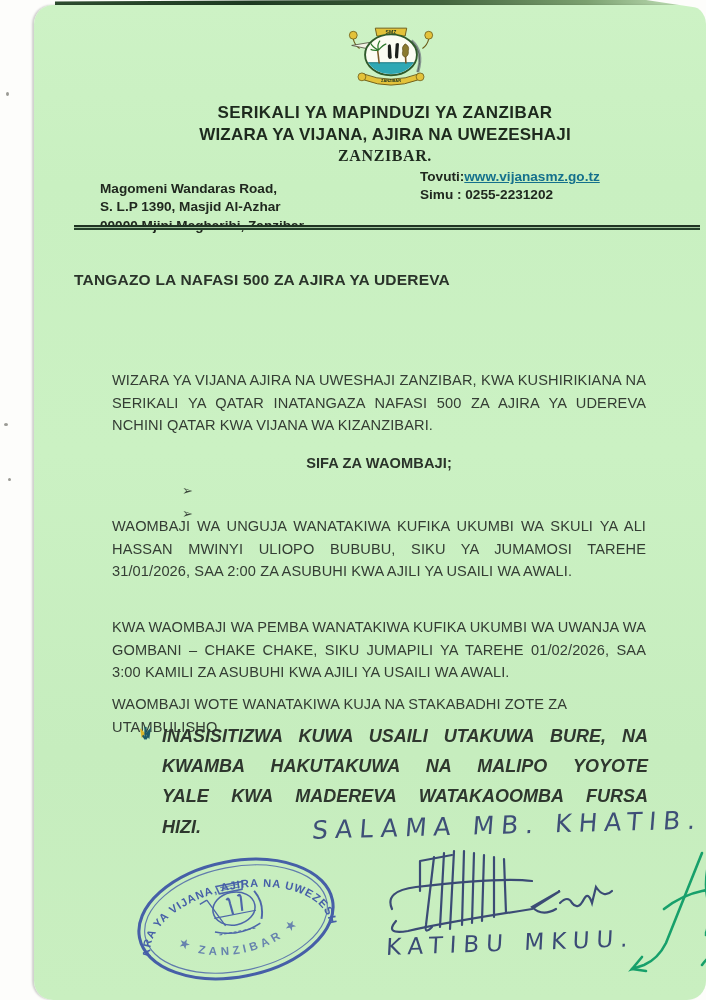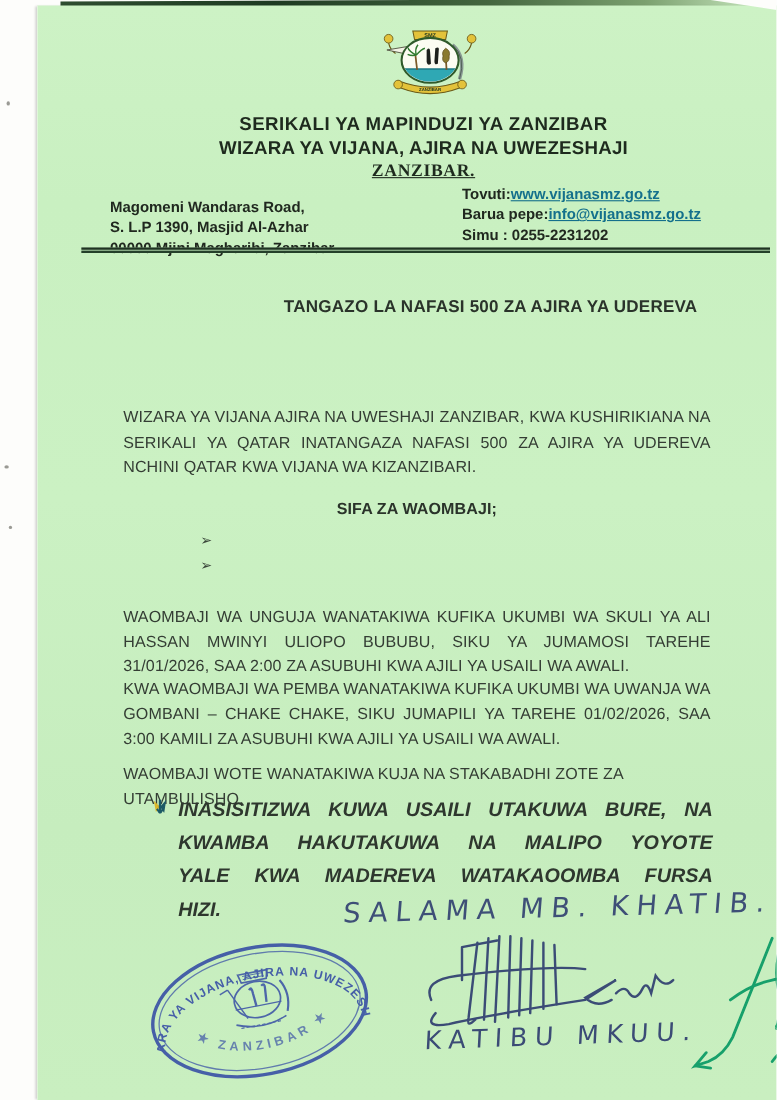--- a/index.html
+++ b/index.html
@@ -8,52 +8,52 @@
 
   .scan { position:absolute; inset:0; background:#fdfdfb; }
   .scan-speck { position:absolute; background:#9a9a94; border-radius:50%; }
 
   .top-edge { position:absolute; left:55px; top:0; width:648px; height:7px;
     background:linear-gradient(90deg, #2e4d30 0%, #1e3a22 30%, #44663f 60%, #7ba06f 82%, #cfeec6 100%);
     transform:rotate(-0.25deg); border-radius:0 0 3px 2px; }
 
   .paper { position:absolute; left:34px; top:5px; width:672px; height:995px;
     background:linear-gradient(180deg, #cdf2c5 0%, #c9f0c1 18%, #cbf1c3 45%, #c6edbe 75%, #c9efc0 100%);
-    box-shadow:-2px 0 2px rgba(0,0,0,0.18); }
+    box-shadow:-2px 0 2px rgba(0,0,0,0.18);border-radius:19px; }
   .corner-tr { position:absolute; right:0; top:0; width:0; height:0;
     border-top:9px solid #fdfdfb; border-left:60px solid transparent; }
 
   
   .emblem { position:absolute; left:301px; top:20px; width:112px; height:66px; }
   .hdr { position:absolute; left:60px; width:582px; text-align:center; color:#1e2a1e; }
   .hdr1 { top:98px;  font-size:17px; font-weight:700; letter-spacing:0.4px; }
   .hdr2 { top:120px; font-size:17px; font-weight:700; letter-spacing:0.2px; }
-  .hdr3 { top:142px; font-family:"Liberation Serif", serif; font-size:16px; font-weight:700; letter-spacing:0.6px;text-decoration:underline; }
+  .hdr3 { top:142px; font-family:"Liberation Serif", serif; font-size:16px; font-weight:700; letter-spacing:0.6px; }
 
   .addr { position:absolute; left:66px; top:163px; width:260px; font-size:13.6px; font-weight:700; color:#20281f; line-height:1.35;margin-top:12px; }
   .contact { position:absolute; left:386px; top:163px; width:270px; font-size:13.6px; font-weight:700; color:#20281f; line-height:1.35; }
   .contact a { color:#14708c; text-decoration:underline; font-weight:700; }
 
   .rule { position:absolute; left:40px; top:220px; width:626px; height:5px;
     border-top:2px solid #1f3322; border-bottom:2px solid #24402a; background:#9fc49b; }
 
   
-  .title { position:absolute; left:40px; width:560px; text-align:right; font-size:15.5px; font-weight:700; color:#2a332a; letter-spacing:0.2px; }
+  .title { position:absolute; left:40px; width:560px; text-align:left; font-size:15.5px; font-weight:700; color:#2a332a; letter-spacing:0.2px; }
   .title1 { top:266px; }
   .title2 { top:306px; }
 
   
   .para { position:absolute; left:78px; width:534px; font-size:14.6px; color:#343d34;
     line-height:1.55; text-align:justify; letter-spacing:0.1px; }
   .p1 { top:364px; }
   .sifa { top:447px; font-weight:700; text-align:center; color:#2a332a; }
   .bullets { position:absolute; left:148px; top:474px; width:420px; font-size:14.6px; color:#343d34; line-height:1.78; }
   .bullets .li { display:flex; gap:10px; align-items:baseline; }
   .bullets .marker { color:#3a463a; font-size:13px; }
-  .p2 { top:545px; }
+  .p2 { top:510px; }
   .p3 { top:611px; }
   .p4 { top:688px; text-align:left; }
 
   .emph-wrap { position:absolute; left:104px; top:716px; width:510px; }
   .emph-icon { position:absolute; left:0; top:5px; width:15px; height:15px; }
   .emph { margin-left:24px; font-size:18px; font-weight:700; font-style:italic; color:#2e372e;
     line-height:1.68; text-align:justify; word-spacing:0.45em; }
 
   
   .hand { color:#2c3a6e; font-family:"DejaVu Sans", sans-serif; }
@@ -126,21 +126,20 @@
   <div class="hdr hdr3">ZANZIBAR.</div>
 
   <div class="addr">
     <div>Magomeni Wandaras Road,</div>
     <div>S. L.P  1390, Masjid Al-Azhar</div>
     <div>00000 Mjini Magharibi, Zanzibar.</div>
   </div>
 
   <div class="contact">
     <div><span>Tovuti:</span><a href="#">www.vijanasmz.go.tz</a></div>
-    <div><span>Barua pepe:</span><a href="#">info@vijanasmz.go.tz</a></div>
     <div>Simu : 0255-2231202</div>
   </div>
 
   <div class="rule"></div>
 
   <div class="title title1">TANGAZO LA NAFASI 500 ZA AJIRA YA UDEREVA</div>
 
   <div class="para p1">WIZARA YA VIJANA AJIRA NA UWESHAJI ZANZIBAR, KWA KUSHIRIKIANA NA SERIKALI YA QATAR INATANGAZA NAFASI 500 ZA AJIRA YA UDEREVA NCHINI QATAR KWA VIJANA WA KIZANZIBARI.</div>
 
   <div class="para sifa">SIFA ZA WAOMBAJI;</div>

